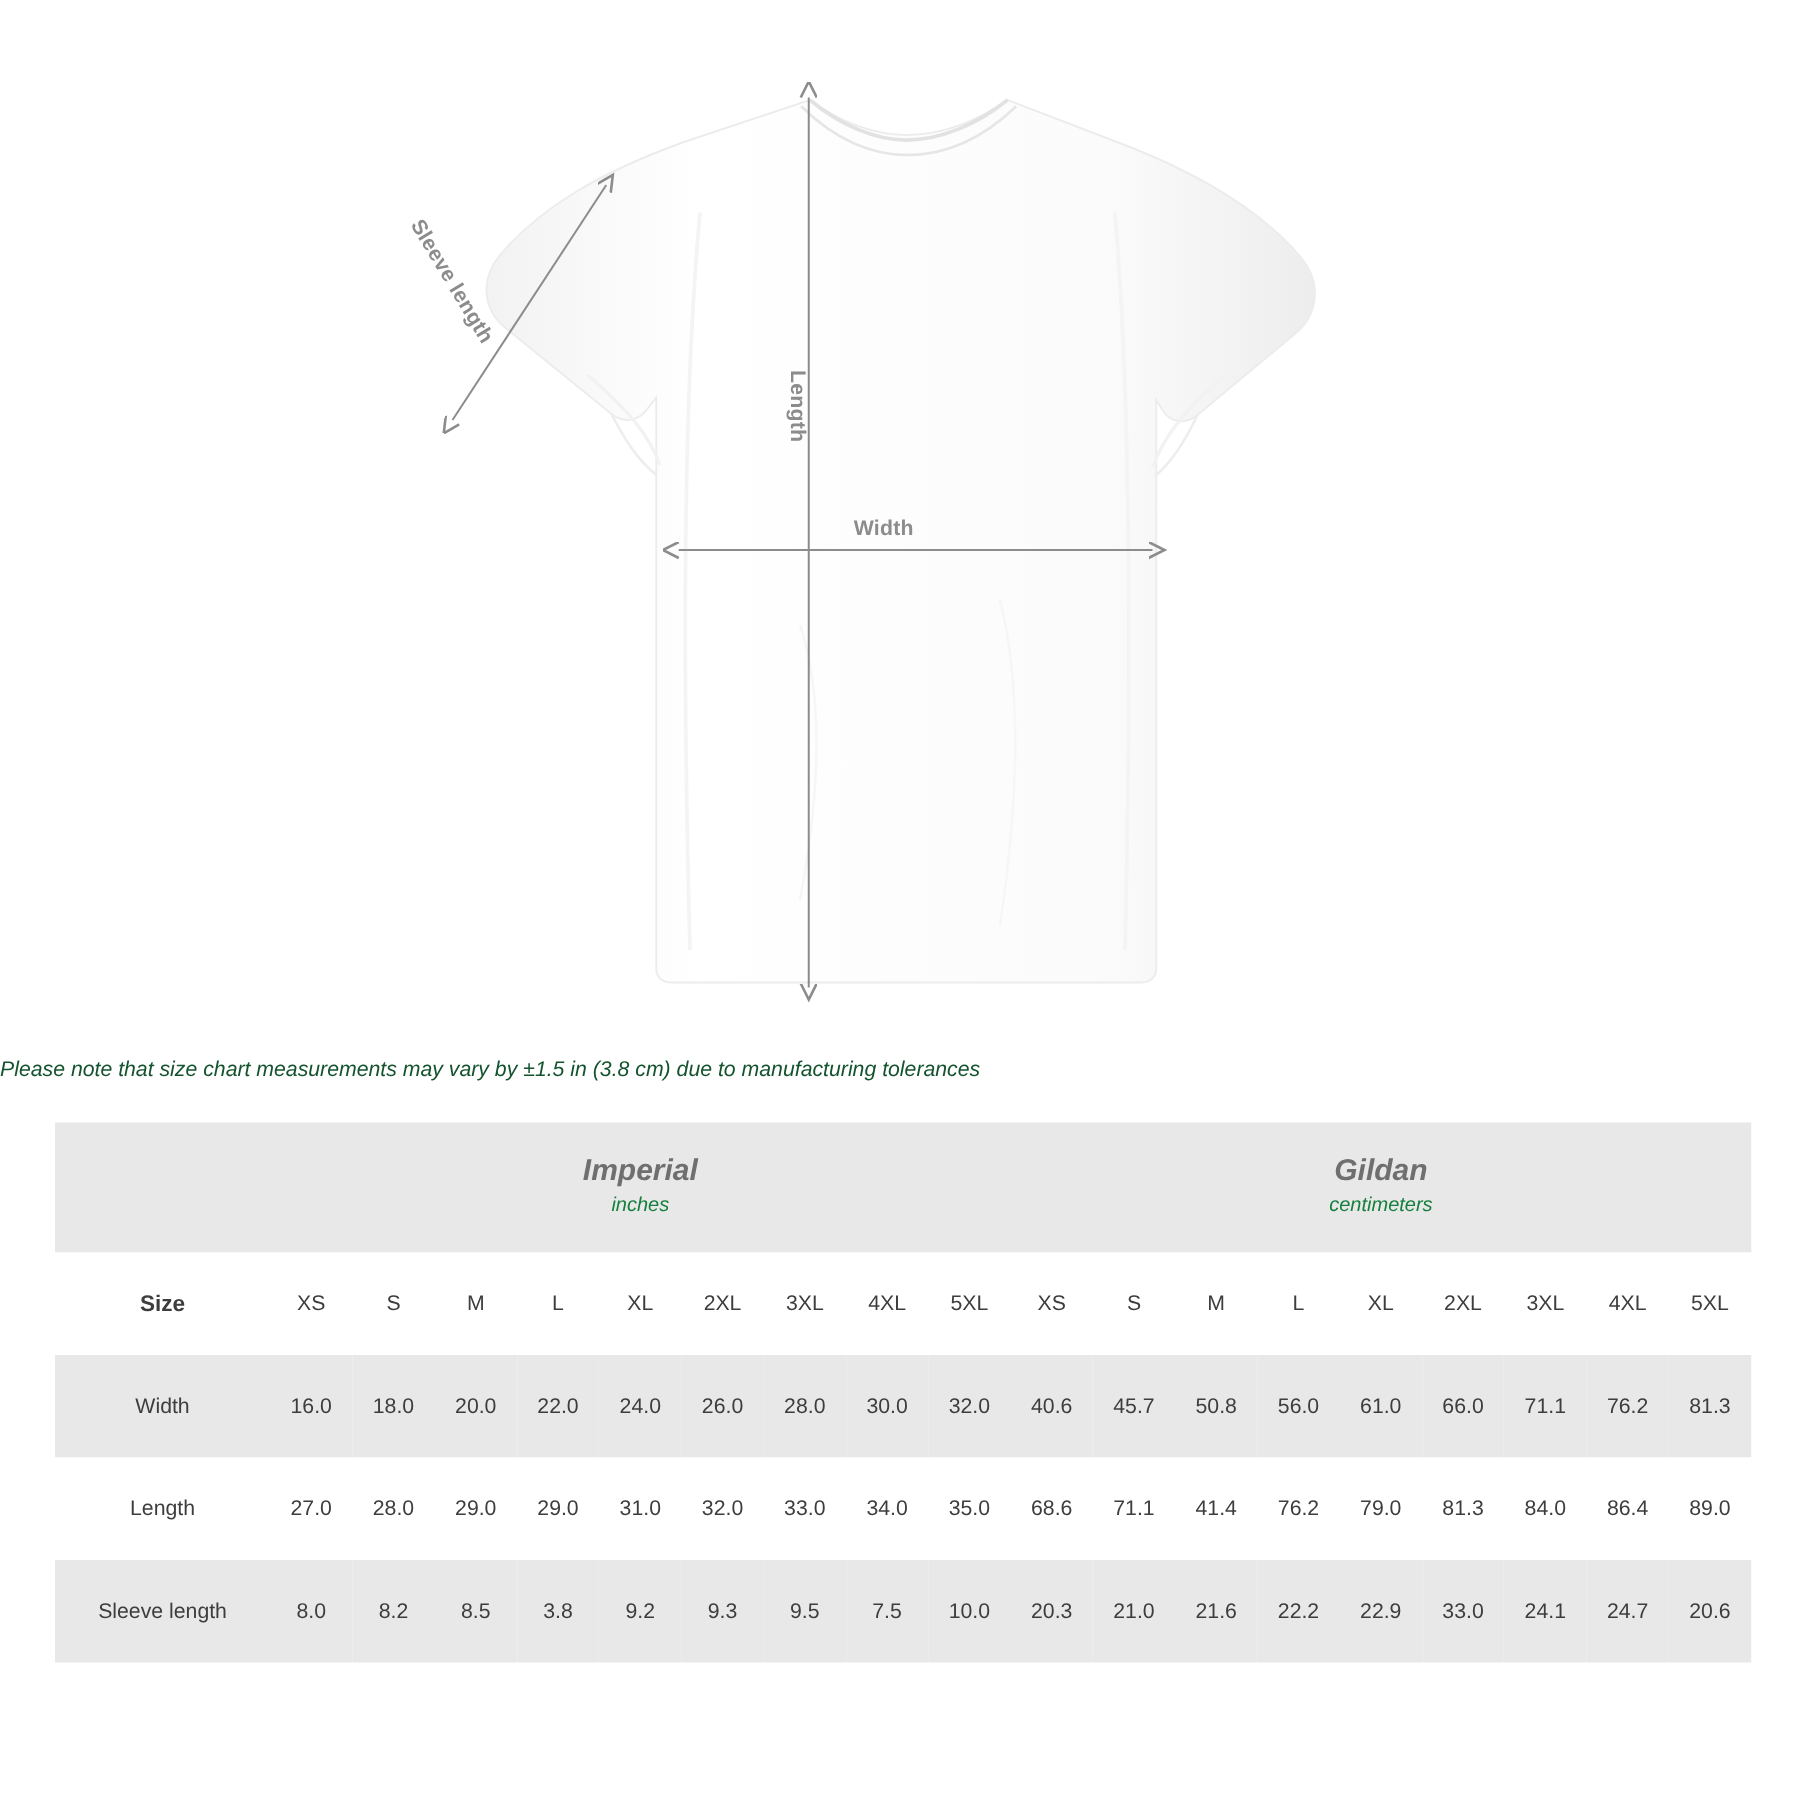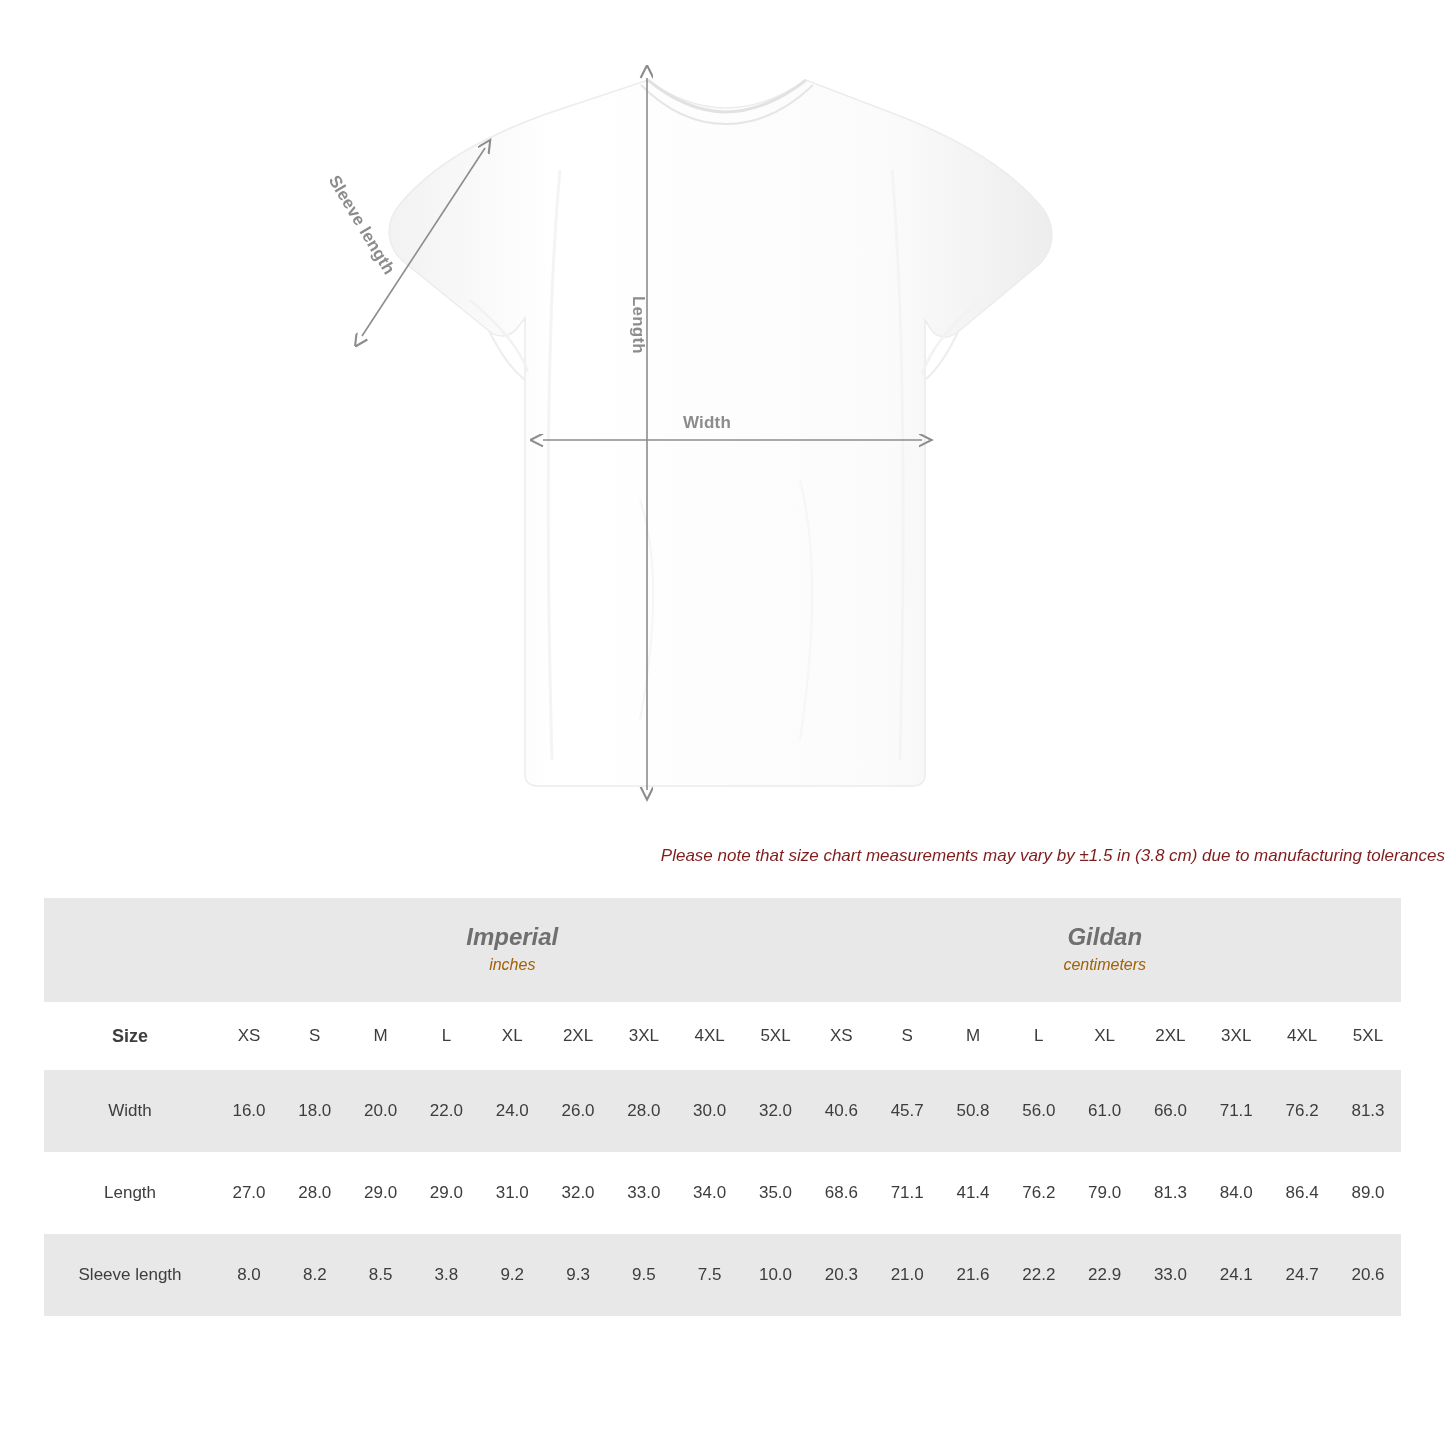--- a/index.html
+++ b/index.html
@@ -60,24 +60,24 @@
 
   
   .chart-title {
     text-align: center;
     font-size: 30px;
     font-weight: bold;
     color: #333333;
     margin: 8px 0 0 0;
   }
   .chart-note {
-    text-align: right;
+    text-align: left;
     font-size: 17px;
     font-style: italic;
-    color: #7f1d1d;
+    color: #14532d;
     margin: 16px 0 0 0;
   }
 
   
   .table-wrap {
     margin: 32px 44px 0 44px;
   }
   table.size-table {
     border-collapse: collapse;
     width: 1357px;
@@ -98,25 +98,25 @@
   .unit-name {
     font-size: 24px;
     font-weight: bold;
     font-style: italic;
     color: #6f6f6f;
     line-height: 1.25;
   }
   .unit-sub {
     font-size: 16px;
     font-style: italic;
-    color: #a16207;
+    color: #15803d;
     line-height: 1.6;
   }
   .head-row td {
-    height: 68px;
+    height: 82px;
     background: #ffffff;
     font-weight: bold;
     font-size: 18px;
     color: #3d3d3d;
     vertical-align: middle;
   }
   .head-row td.rowhead {
     font-size: 18px;
     font-weight: bold;
   }

